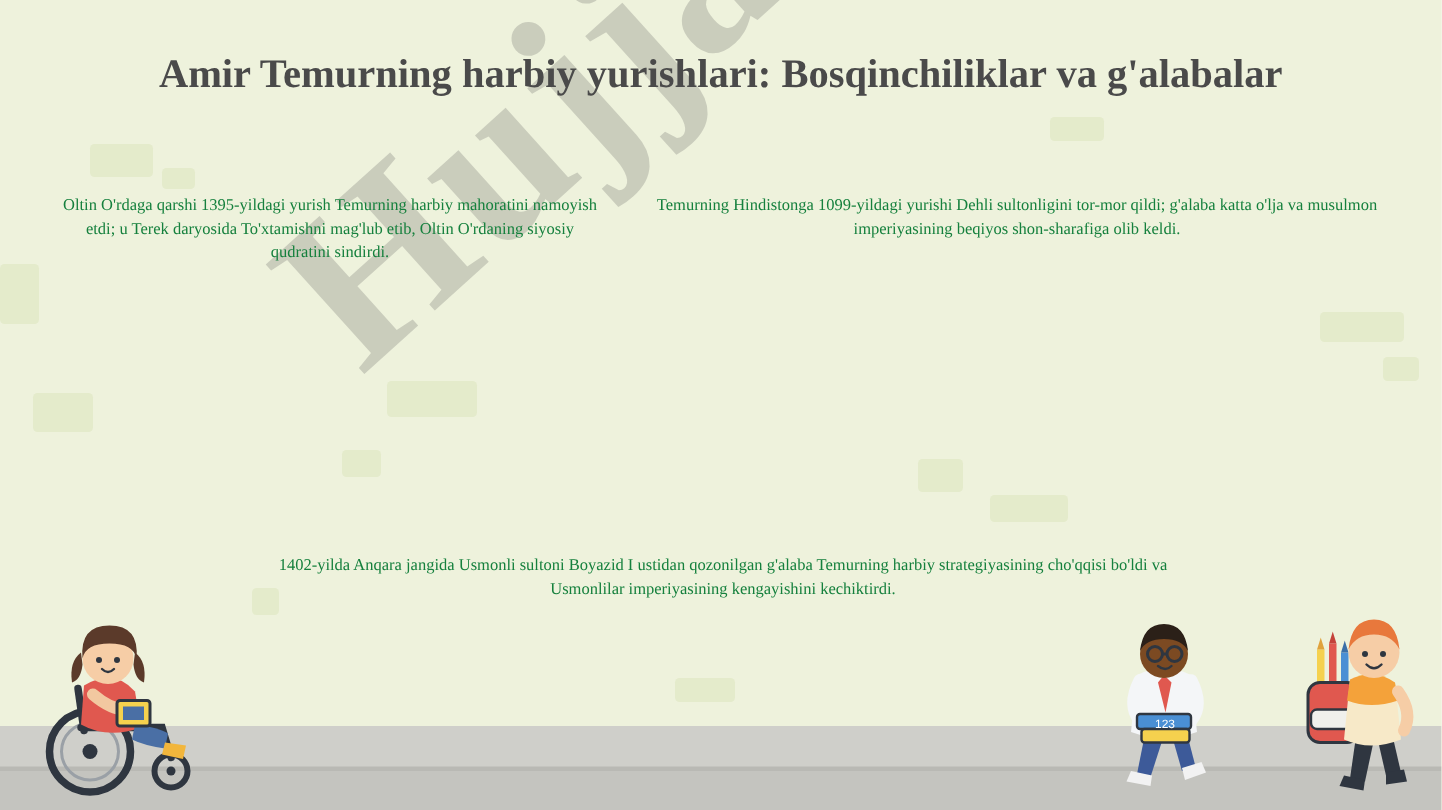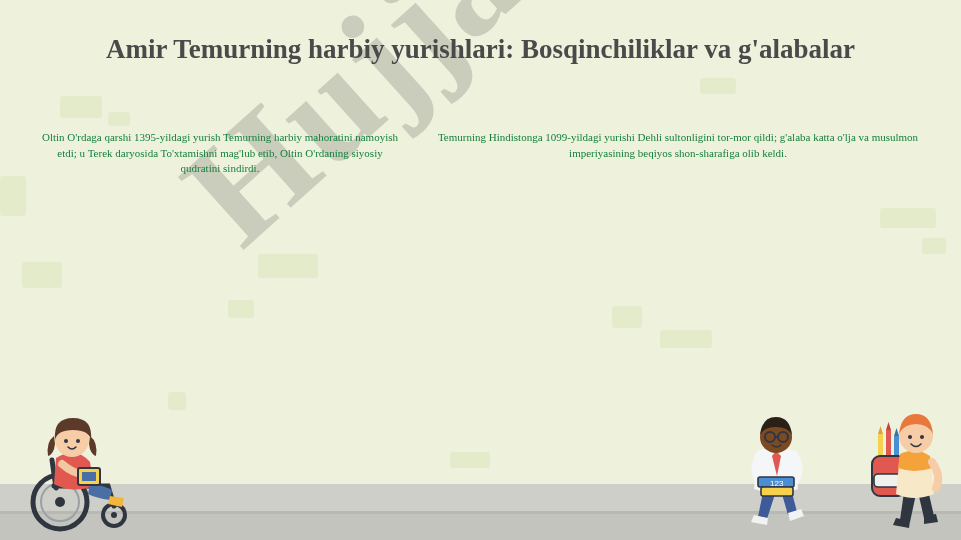--- a/index.html
+++ b/index.html
@@ -136,20 +136,21 @@
   </div>
 
   <div class="watermark-wrap">
     <div class="wm-hujjat">Hujjat</div>
   </div>
 
   <div class="title">Amir Temurning harbiy yurishlari: Bosqinchiliklar va g'alabalar</div>
 
   <div class="txt txt-left">Oltin O'rdaga qarshi 1395-yildagi yurish Temurning harbiy mahoratini namoyish etdi; u Terek daryosida To'xtamishni mag'lub etib, Oltin O'rdaning siyosiy qudratini sindirdi.</div>
   <div class="txt txt-right">Temurning Hindistonga 1099-yildagi yurishi Dehli sultonligini tor-mor qildi; g'alaba katta o'lja va musulmon imperiyasining beqiyos shon-sharafiga olib keldi.</div>
+  <div class="txt txt-bottom">1402-yilda Anqara jangida Usmonli sultoni Boyazid I ustidan qozonilgan g'alaba Temurning harbiy strategiyasining cho'qqisi bo'ldi va Usmonlilar imperiyasining kengayishini kechiktirdi.</div>
 
   <div class="floor"></div>
   <div class="floor-shadow"></div>
   <div class="floor-line"></div>
 
   <div class="char char-left">
     <svg width="130" height="120" viewBox="0 0 130 120" xmlns="http://www.w3.org/2000/svg">
 
       <circle cx="38" cy="88" r="27" fill="none" stroke="#2f3640" stroke-width="5"></circle>
       <circle cx="38" cy="88" r="19" fill="none" stroke="#9aa0a6" stroke-width="2"></circle>

